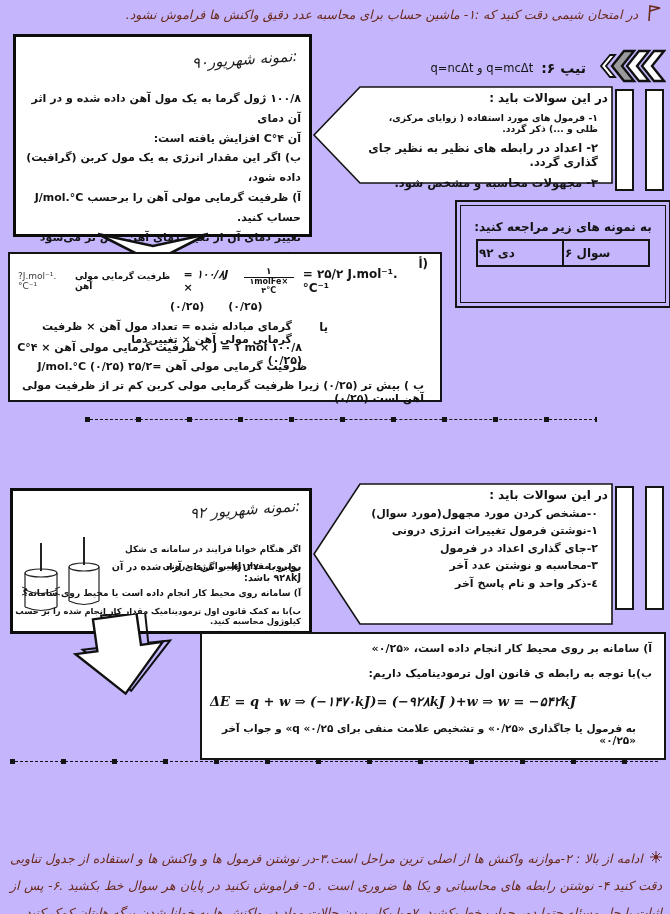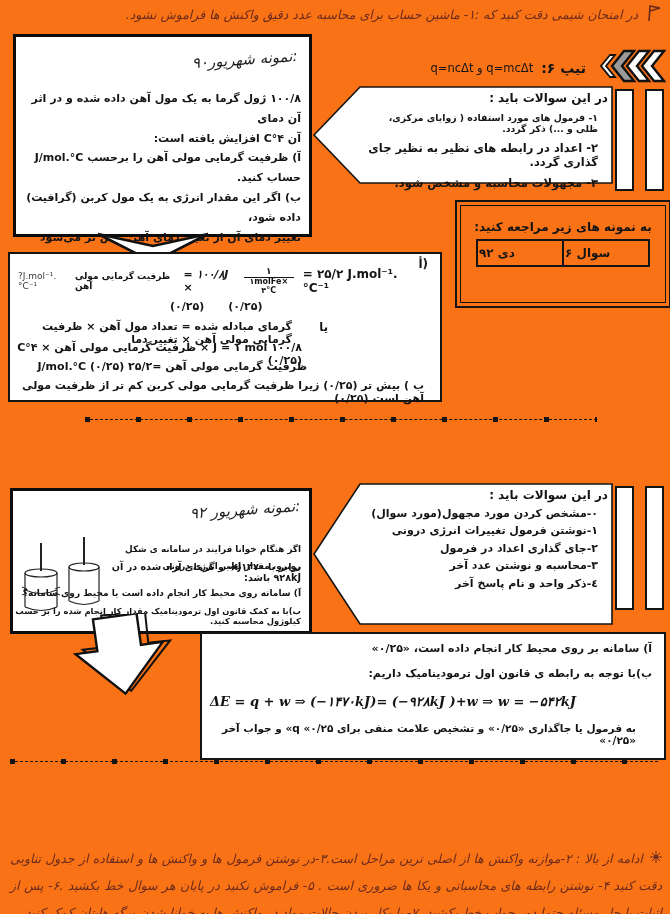--- a/index.html
+++ b/index.html
@@ -1,16 +1,16 @@
 <!DOCTYPE html>
 <html lang="fa"><head>
 <meta charset="utf-8">
 <style>
   html,body{margin:0;padding:0;background:#fff;}
-  #page{position:relative;width:670px;height:914px;background:#f97316;overflow:hidden;
+  #page{position:relative;width:670px;height:914px;background:#c4b5fd;overflow:hidden;
         font-family:"DejaVu Sans",sans-serif;color:#141414;}
   .abs{position:absolute;}
   .rtl{direction:rtl;text-align:right;}
   .ltr{direction:ltr;text-align:left;}
   .hw{color:#6b2a1c;font-style:italic;}
   .hw-black{color:#1c1c1c;font-style:italic;}
   .bold{font-weight:bold;}
   
   #top-note{top:4px;right:8px;left:30px;font-size:12.5px;line-height:1.45;}
   #top-note .flag{display:inline-block;vertical-align:middle;margin-left:4px;}
@@ -104,22 +104,22 @@
       </tbody>
         </table>
     </div>
   </div>
 
   <div class="sample-box" style="left:13px;top:34px;width:293px;height:197px;">
     <div class="sample-header hw-black" style="top:10px;right:12px;">نمونه شهریور۹۰:</div>
     <div class="abs rtl" style="top:52px;right:8px;left:8px;">
       <div class="sample-line">۱۰۰/۸ ژول گرما به یک مول آهن داده شده و در اثر آن دمای</div>
       <div class="sample-line">آن ۴°C افزایش یافته است:</div>
+      <div class="sample-line">ب) اگر این مقدار انرژی به یک مول کربن (گرافیت) داده شود،</div>
       <div class="sample-line">آ) ظرفیت گرمایی مولی آهن را برحسب J/mol.°C حساب کنید.</div>
-      <div class="sample-line">ب) اگر این مقدار انرژی به یک مول کربن (گرافیت) داده شود،</div>
       <div class="sample-line">تغییر دمای آن از تغییر دمای آهن بیش تر می‌شود</div>
       <div class="sample-line">یا کم تر ؟چرا؟</div>
       <div class="sample-line ltr" style="margin-top:4px;padding-left:4px;font-size:10.5px;">( ظرفیت گرمایی مولی کربن (گرافیت) = ۸/۶۵ J/mol.°C )</div>
     </div>
   </div>
 
   <div class="abs" style="left:95px;top:231px;">
     <svg width="116" height="34" viewBox="0 0 116 34">
       <polygon points="3,3 58,15 113,3 58,31" fill="#fff" stroke="#111" stroke-width="2.6"></polygon>
     </svg>

